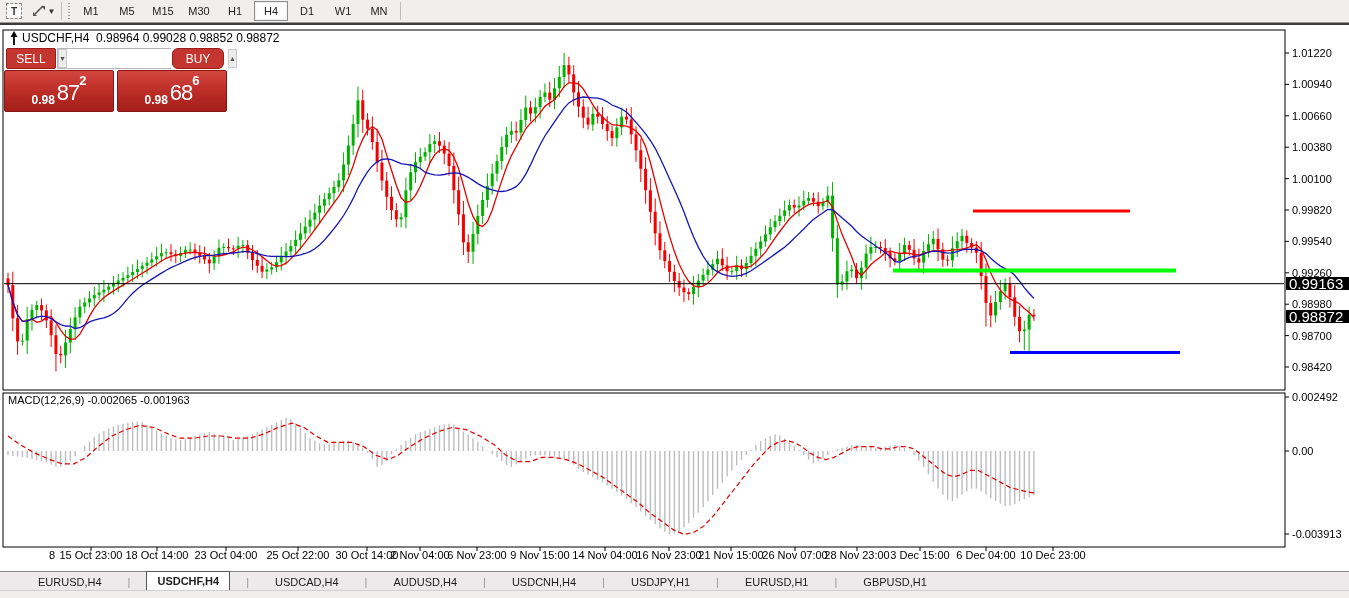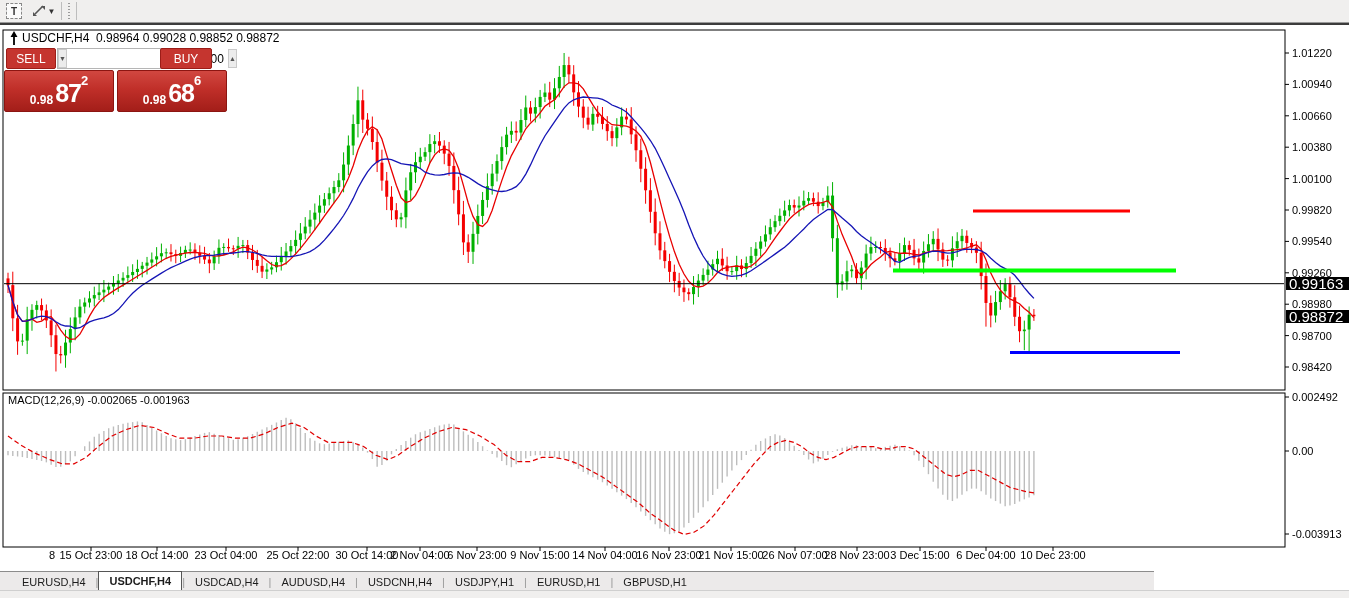--- a/index.html
+++ b/index.html
@@ -26,38 +26,38 @@
            font-size:15px;line-height:13px;padding-left:3px;z-index:6;}
   .time-hl{position:absolute;left:0;top:572px;height:13px;background:#000;color:#fff;
            font-size:11px;line-height:13px;padding:0 3px 0 1px;z-index:6;}
   .time-partial{position:absolute;left:49px;top:549px;font-size:11px;color:#000;z-index:6;}
   
   .trade-panel{position:absolute;left:4px;top:45px;width:230px;height:69px;background:#fff;
                border-radius:3px;z-index:10;}
   .tp-btn{position:absolute;top:3px;height:19px;background:#c5352f;border:1px solid #9c1d18;border-radius:2px;
           color:#fff;font-size:12px;display:flex;align-items:center;justify-content:center;cursor:pointer;}
   .tp-sell{left:2px;width:48px;}
-  .tp-buy{left:156px;width:50px;}
+  .tp-buy{left:168px;width:50px;border-radius:6px;}
   .tp-spin{position:absolute;left:53px;top:3px;width:112px;height:19px;border:1px solid #b5b5b5;background:#fff;
            display:flex;align-items:stretch;}
   .tp-step{width:17px;background:#ececec;border:1px solid #c9c9c9;color:#555;font-size:7px;
            display:flex;align-items:center;justify-content:center;cursor:pointer;}
   .tp-vol{flex:1;border:none;outline:none;font-size:12px;text-align:right;padding-right:4px;
           font-family:"Liberation Sans",sans-serif;color:#000;}
   .tp-price{position:absolute;top:25px;width:110px;height:42px;color:#fff;cursor:pointer;
             background:linear-gradient(180deg,#d14740 0%,#c02f29 45%,#a31e19 100%);
             border:1px solid #8c1511;border-radius:2px;display:flex;align-items:flex-end;justify-content:center;padding-bottom:3px;box-sizing:border-box;}
   .tp-price.sell{left:0px;}
   .tp-price.buy{left:113px;}
   .pp-small{font-size:12px;font-weight:bold;margin-right:2px;line-height:16px;}
-  .pp-big{font-size:25px;font-weight:bold;line-height:30px;letter-spacing:-1px;}
+  .pp-big{font-size:22px;font-weight:normal;line-height:30px;letter-spacing:-1px;}
   .pp-sup{font-size:13px;font-weight:bold;align-self:flex-start;margin-top:2px;}
   
-  .tabbar{position:absolute;left:0;top:571px;width:1154px;height:19px;background:#eceaea;
-          border-top:1px solid #8c8c8c;display:flex;align-items:flex-end;z-index:30;}
+  .tabbar{position:absolute;left:0;top:571px;width:1349px;height:19px;background:#eceaea;
+          border-top:1px solid #8c8c8c;display:flex;align-items:flex-end;z-index:30;gap:16px;}
   .tab{font-size:11px;color:#1c1c1c;padding:3px 10px 2px 10px;height:13px;line-height:13px;cursor:pointer;}
   .tab.active{background:#fff;border:1px solid #555;border-bottom:none;font-weight:bold;height:14px;}
   .tab-sep{color:#999;font-size:11px;line-height:17px;}
   .statusbar{position:absolute;left:0;top:590px;width:1349px;height:8px;background:#f0efee;border-top:1px solid #cfcfcf;z-index:30;}
 </style>
 </head>
 <body>
 
 <div id="app">
 
@@ -69,20 +69,31 @@
       <svg width="16" height="14" viewBox="0 0 16 14">
         <path d="M9 1 L14 1 L14 6 L11.5 3.5 L3 12 L1 12 L1 10 L9.5 1.5 Z" fill="none"></path>
         <path d="M10 2 L14 2 L14 6 Z" fill="#555"></path>
           <path d="M2 12 L2 8 L6 12 Z" fill="#555"></path>
         <path d="M4 10 L12 2 M4 10 L12 2" stroke="#555" stroke-width="1.6"></path>
       </svg>
       <span class="caret">▼</span>
     </div>
     <div class="tb-sep"></div>
     <div class="tb-grip"></div>
+    <div id="tf-buttons" style="display:flex">
+        <div class="tf-btn">M1</div>
+        <div class="tf-btn">M5</div>
+        <div class="tf-btn">M15</div>
+        <div class="tf-btn">M30</div>
+        <div class="tf-btn">H1</div>
+        <div class="tf-btn active">H4</div>
+        <div class="tf-btn">D1</div>
+        <div class="tf-btn">W1</div>
+        <div class="tf-btn">MN</div>
+      </div>
     <div class="tb-sep"></div>
   </div>
 
   <svg id="chart-svg" width="1349" height="598">
       <defs>
         <clipPath id="clip-price">
           <rect x="4" y="31" width="1280" height="358"></rect>
         </clipPath>
         <clipPath id="clip-macd">
           <rect x="4" y="394" width="1280" height="152"></rect>

